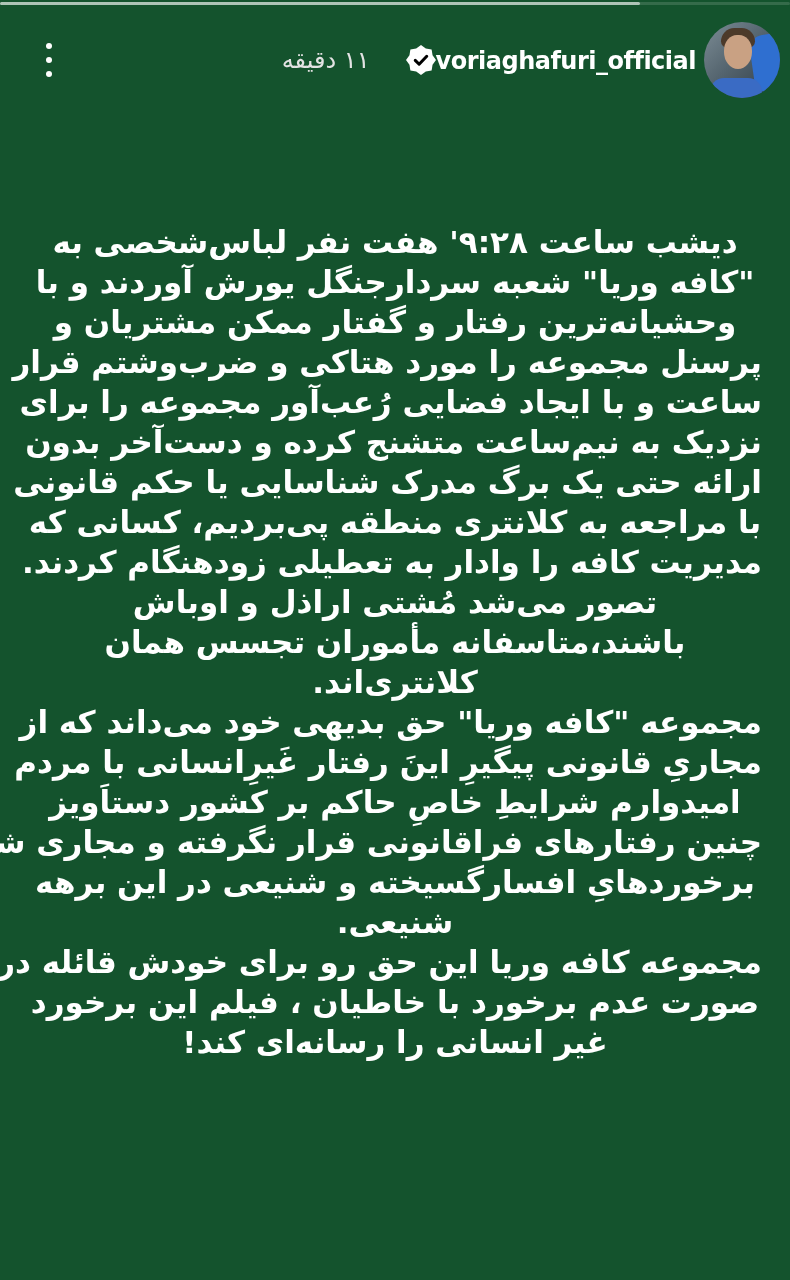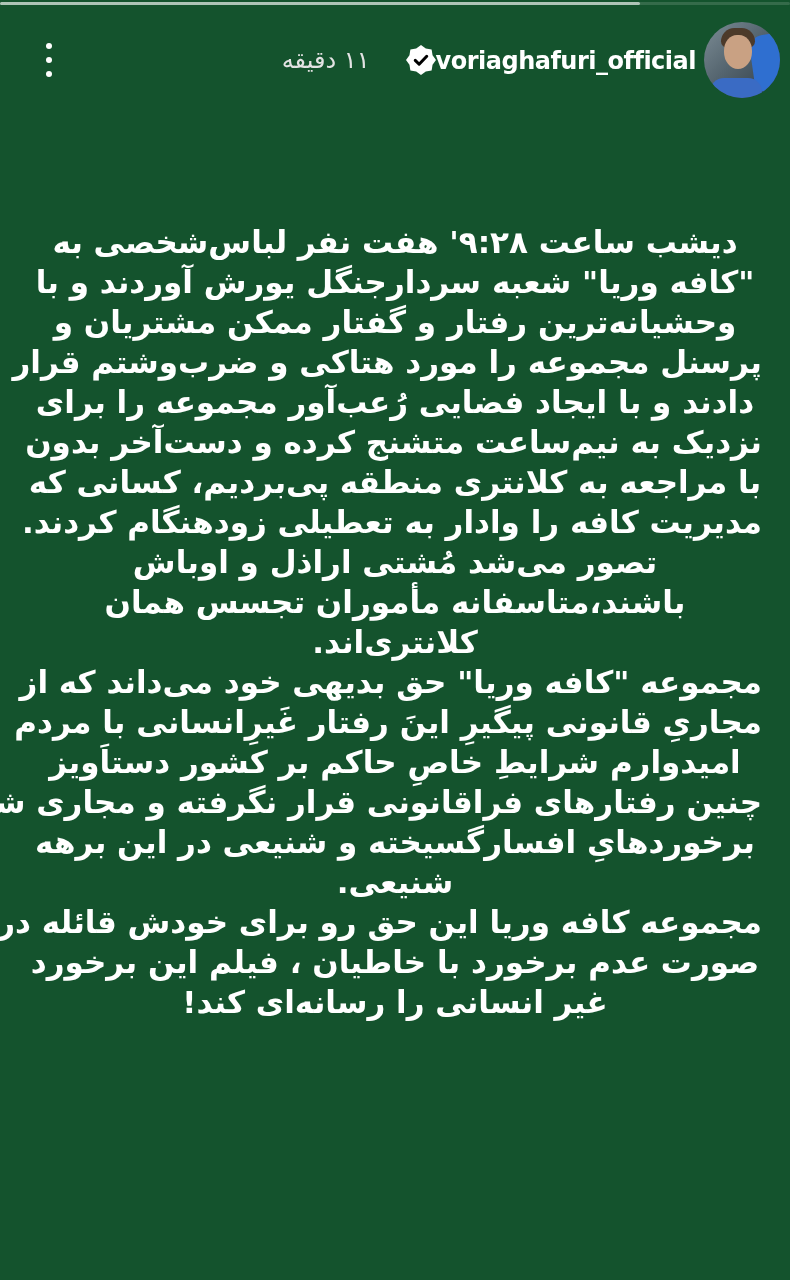--- a/index.html
+++ b/index.html
@@ -110,22 +110,23 @@
       <div class="jersey"></div>
     </div>
 
   </div>
 
   <div class="story-text">
       <div>دیشب ساعت ۹:۲۸' هفت نفر لباس‌شخصی به</div>
       <div>"کافه وریا" شعبه سردارجنگل یورش آوردند و با</div>
       <div>وحشیانه‌ترین رفتار و گفتار ممکن مشتریان و</div>
       <div>پرسنل مجموعه را مورد هتاکی و ضرب‌وشتم قرار</div>
-      <div>دادند و با ایجاد فضایی رُعب‌آور مجموعه را برای</div>
+      <div>ساعت و با ایجاد فضایی رُعب‌آور مجموعه را برای</div>
       <div>نزدیک به نیم‌ساعت متشنج کرده و دست‌آخر بدون</div>
+      <div>ارائه حتی یک برگ مدرک شناسایی یا حکم قانونی</div>
       <div>با مراجعه به کلانتری منطقه پی‌بردیم، کسانی که</div>
       <div>مدیریت کافه را وادار به تعطیلی زودهنگام کردند.</div>
       <div>تصور می‌شد مُشتی اراذل و اوباش</div>
       <div>باشند،متاسفانه مأموران تجسس همان</div>
       <div>کلانتری‌اند.</div>
       <div>مجموعه "کافه وریا" حق بدیهی خود می‌داند که از</div>
       <div>مجاریِ قانونی پیگیرِ اینَ رفتار غَیرِانسانی با مردم</div>
       <div>امیدوارم شرایطِ خاصِ حاکم بر کشور دستاَویز</div>
       <div>چنین رفتارهای فراقانونی قرار نگرفته و مجاری شب</div>
       <div>برخوردهایِ افسارگسیخته و شنیعی در این برهه</div>

